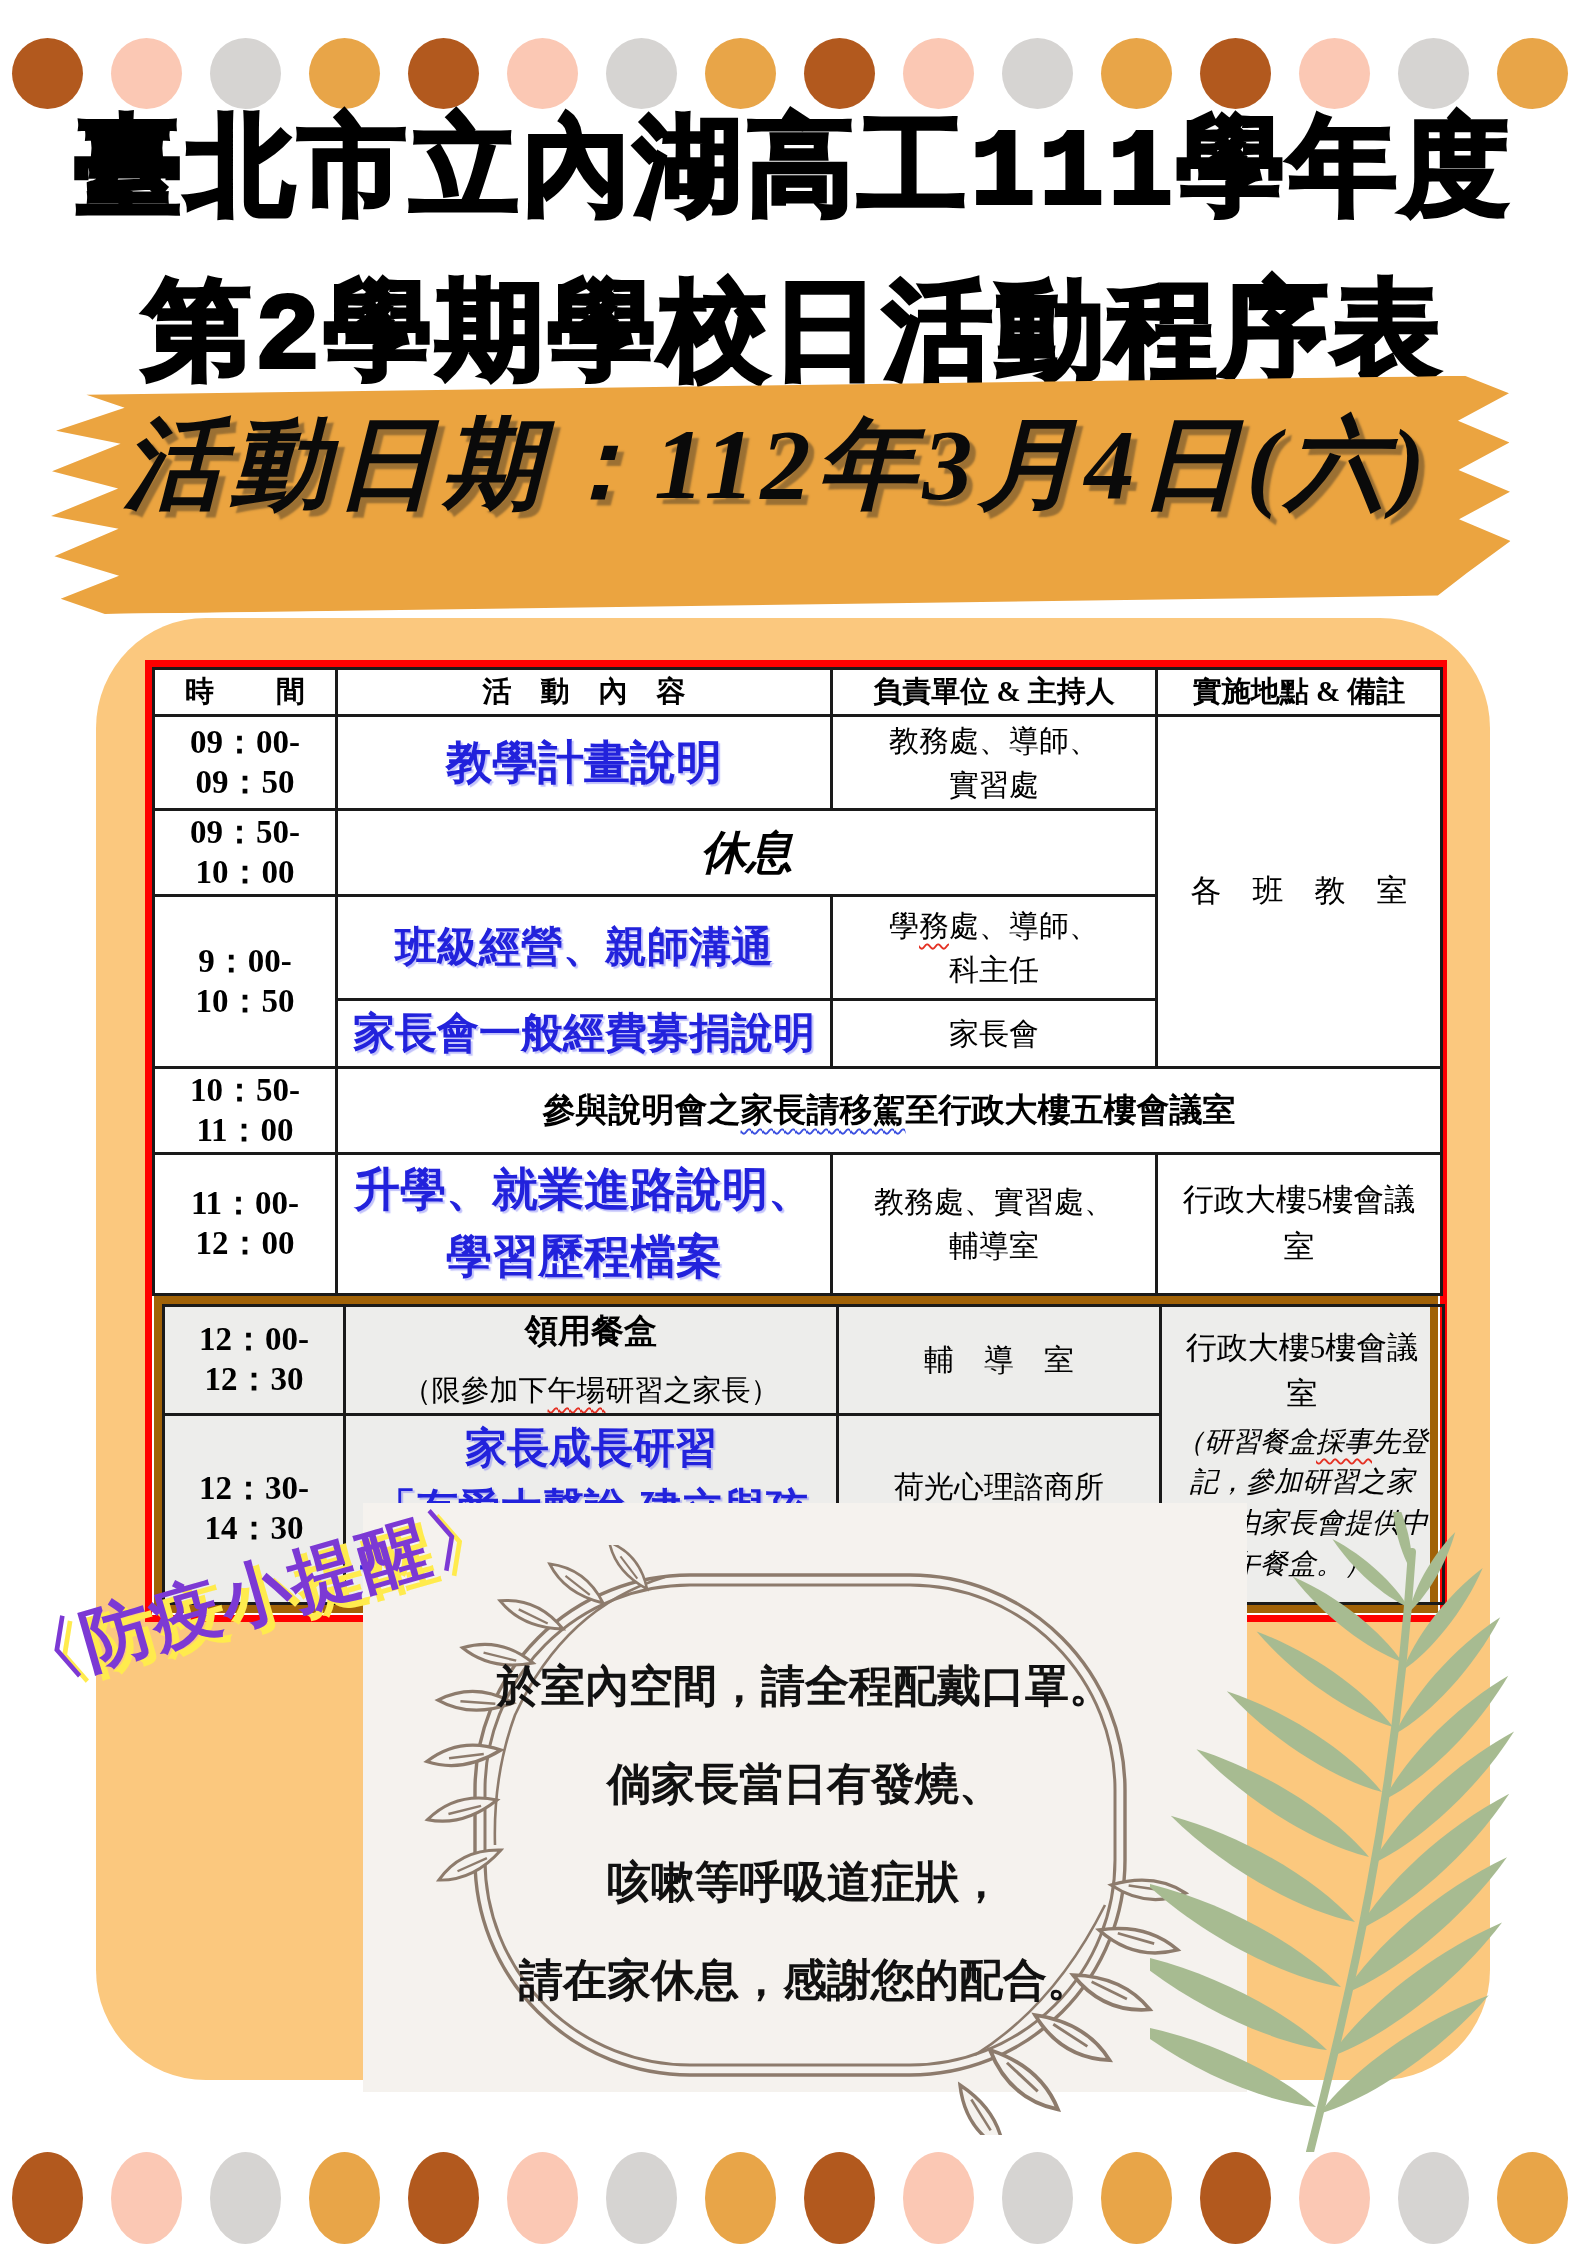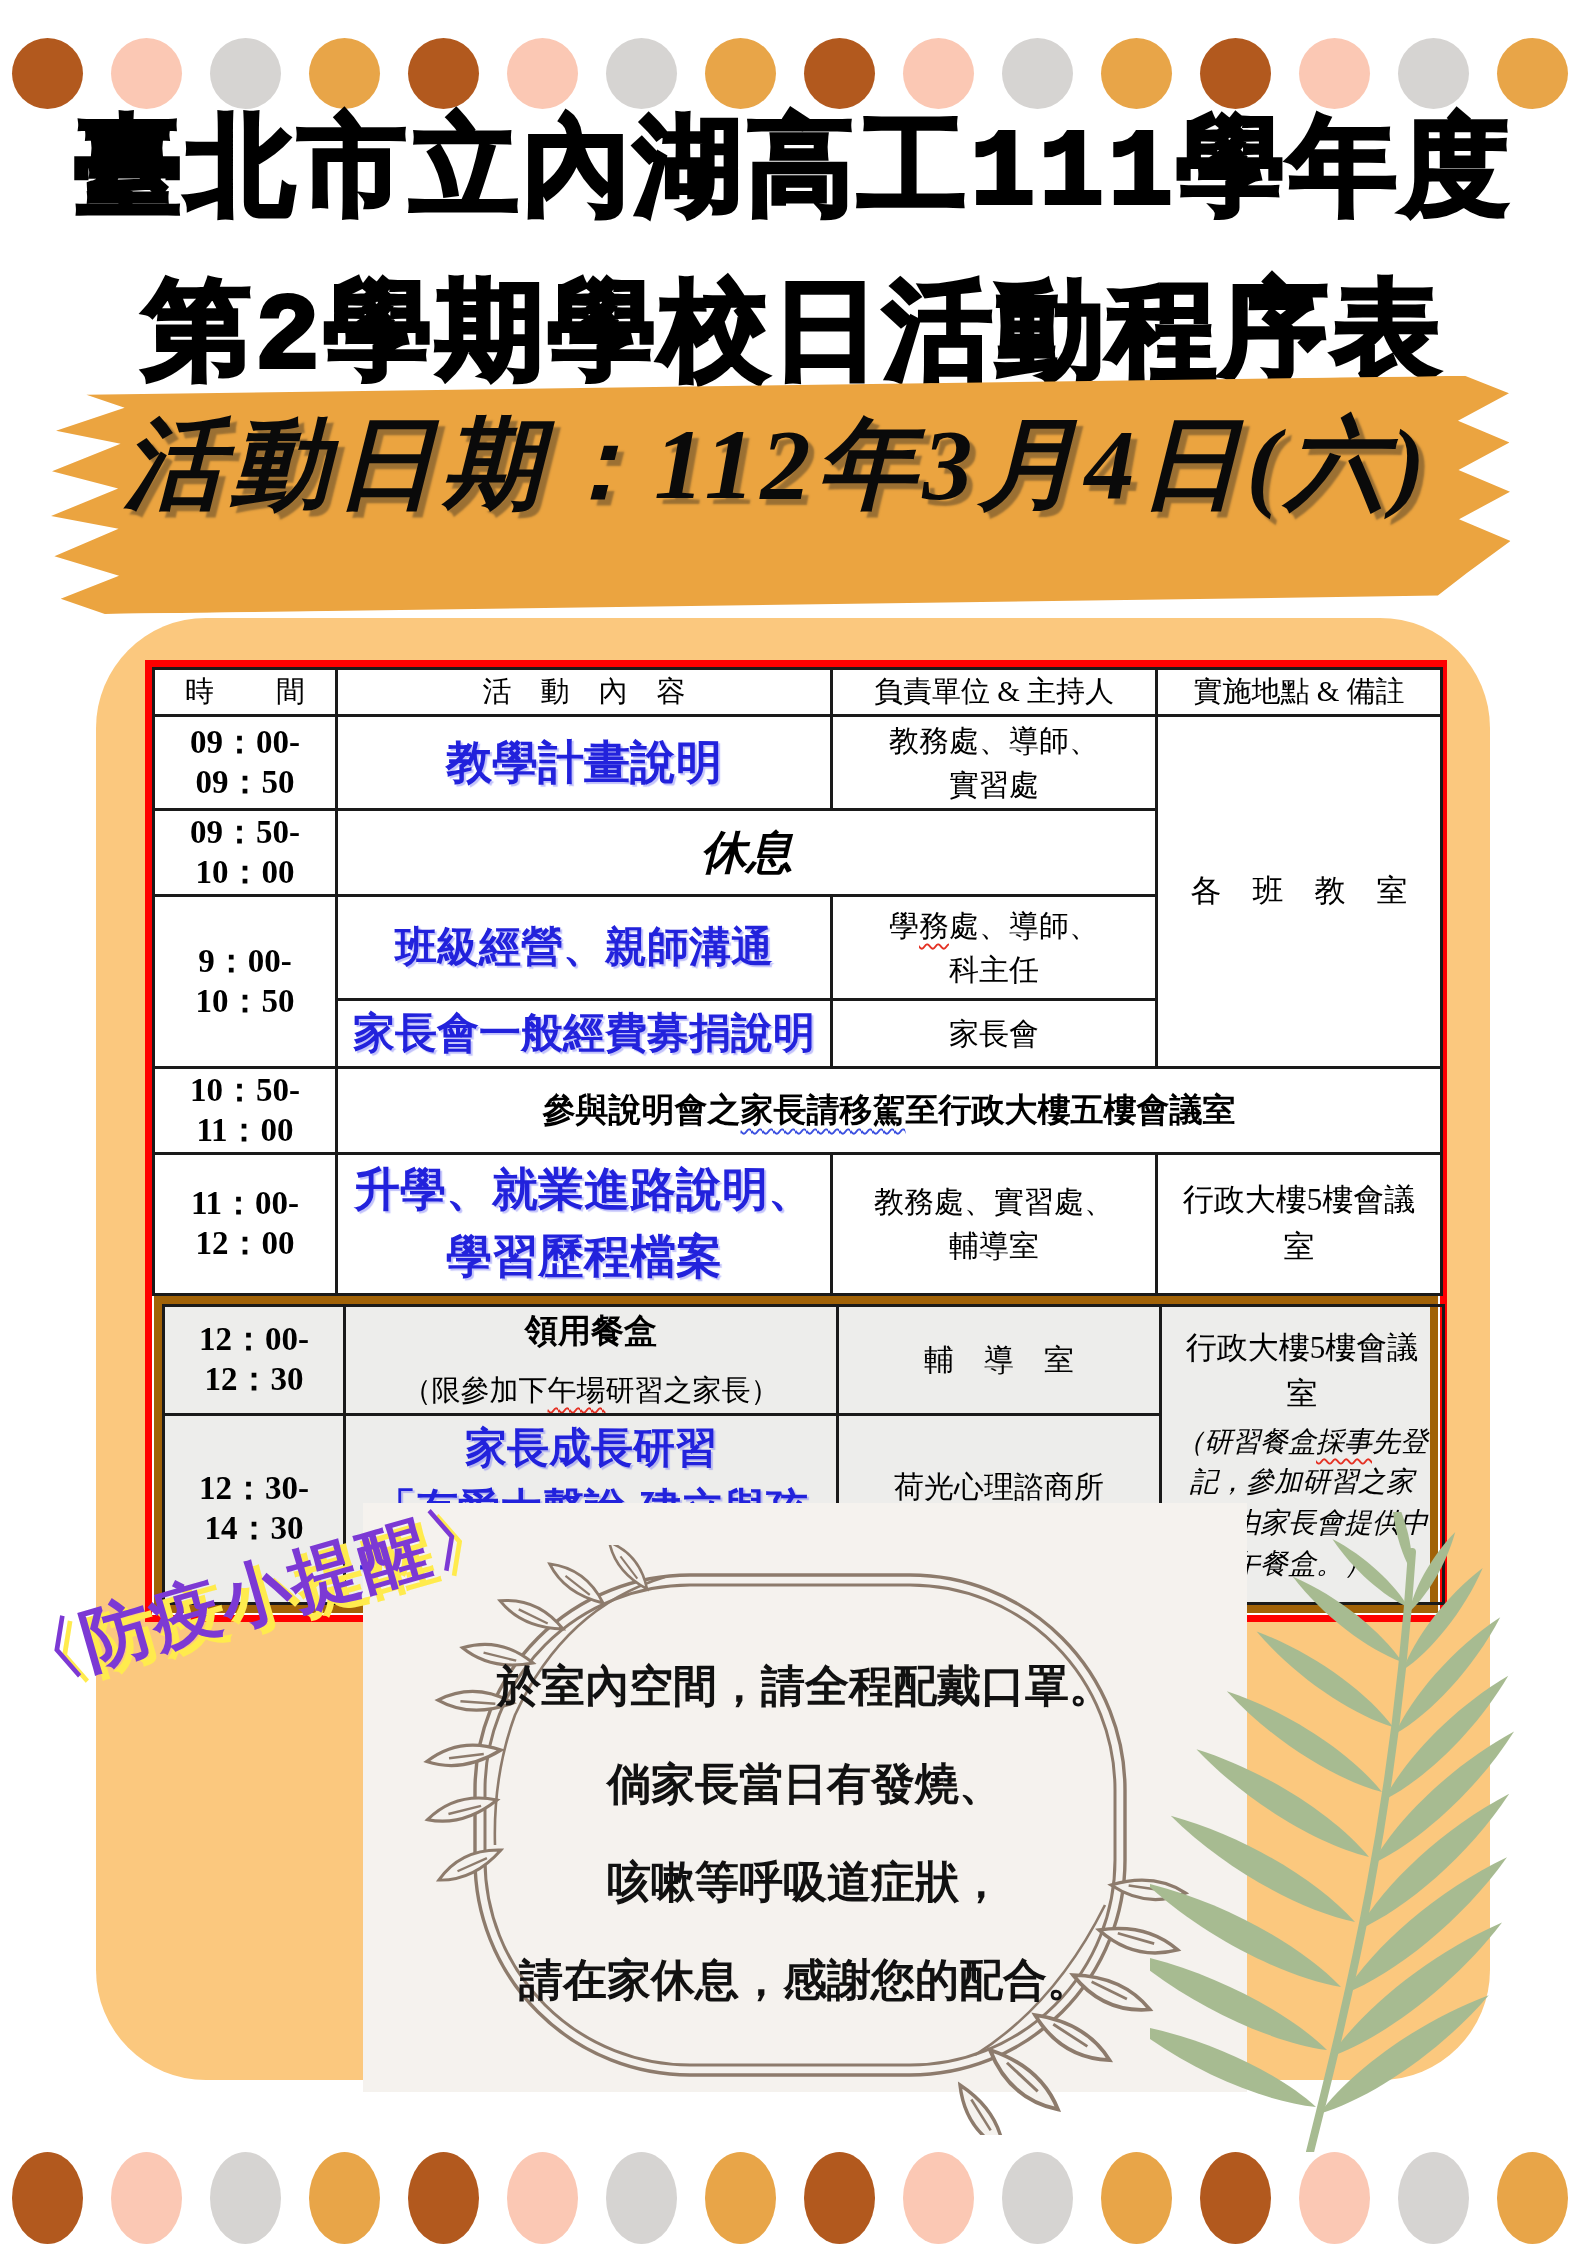--- a/index.html
+++ b/index.html
@@ -31,21 +31,21 @@
   
   .orange-panel{position:absolute;left:96px;top:618px;width:1394px;height:1462px;
           background:#FBC87E;border-radius:110px;}
 
   
   .table-shell{position:absolute;left:145px;top:660px;width:1302px;background:#ffffff;
           border:7px solid #FE0000;box-sizing:border-box;}
   table.sched{border-collapse:collapse;table-layout:fixed;width:100%;}
   table.sched td,table.sched th{border:3px solid #1a1a1a;text-align:center;vertical-align:middle;
           padding:2px 6px;overflow:hidden;}
-  table.sched th{font-size:29px;font-weight:normal;color:#000;}
+  table.sched th{font-size:29px;font-weight:bold;color:#000;}
   .pre{white-space:pre-line;}
   td.time{font-size:33px;font-weight:bold;line-height:1.2;color:#000;}
   td.blue,.blue-txt{color:#2222DC;font-weight:bold;text-shadow:2px 2px 1px rgba(120,120,245,.45);margin-left:26px;}
   td.b46{font-size:46px;}
   td.b42{font-size:42px;line-height:1.45;}
   td.unit{font-size:30px;line-height:1.45;color:#000;}
   td.rest{font-size:46px;font-weight:bold;font-style:italic;}
   td.notice{font-size:33px;font-weight:bold;}
   td.loc{font-size:31px;line-height:1.5;color:#000;}
   .th-just{text-align:justify;text-align-last:justify;padding:0 30px !important;}

